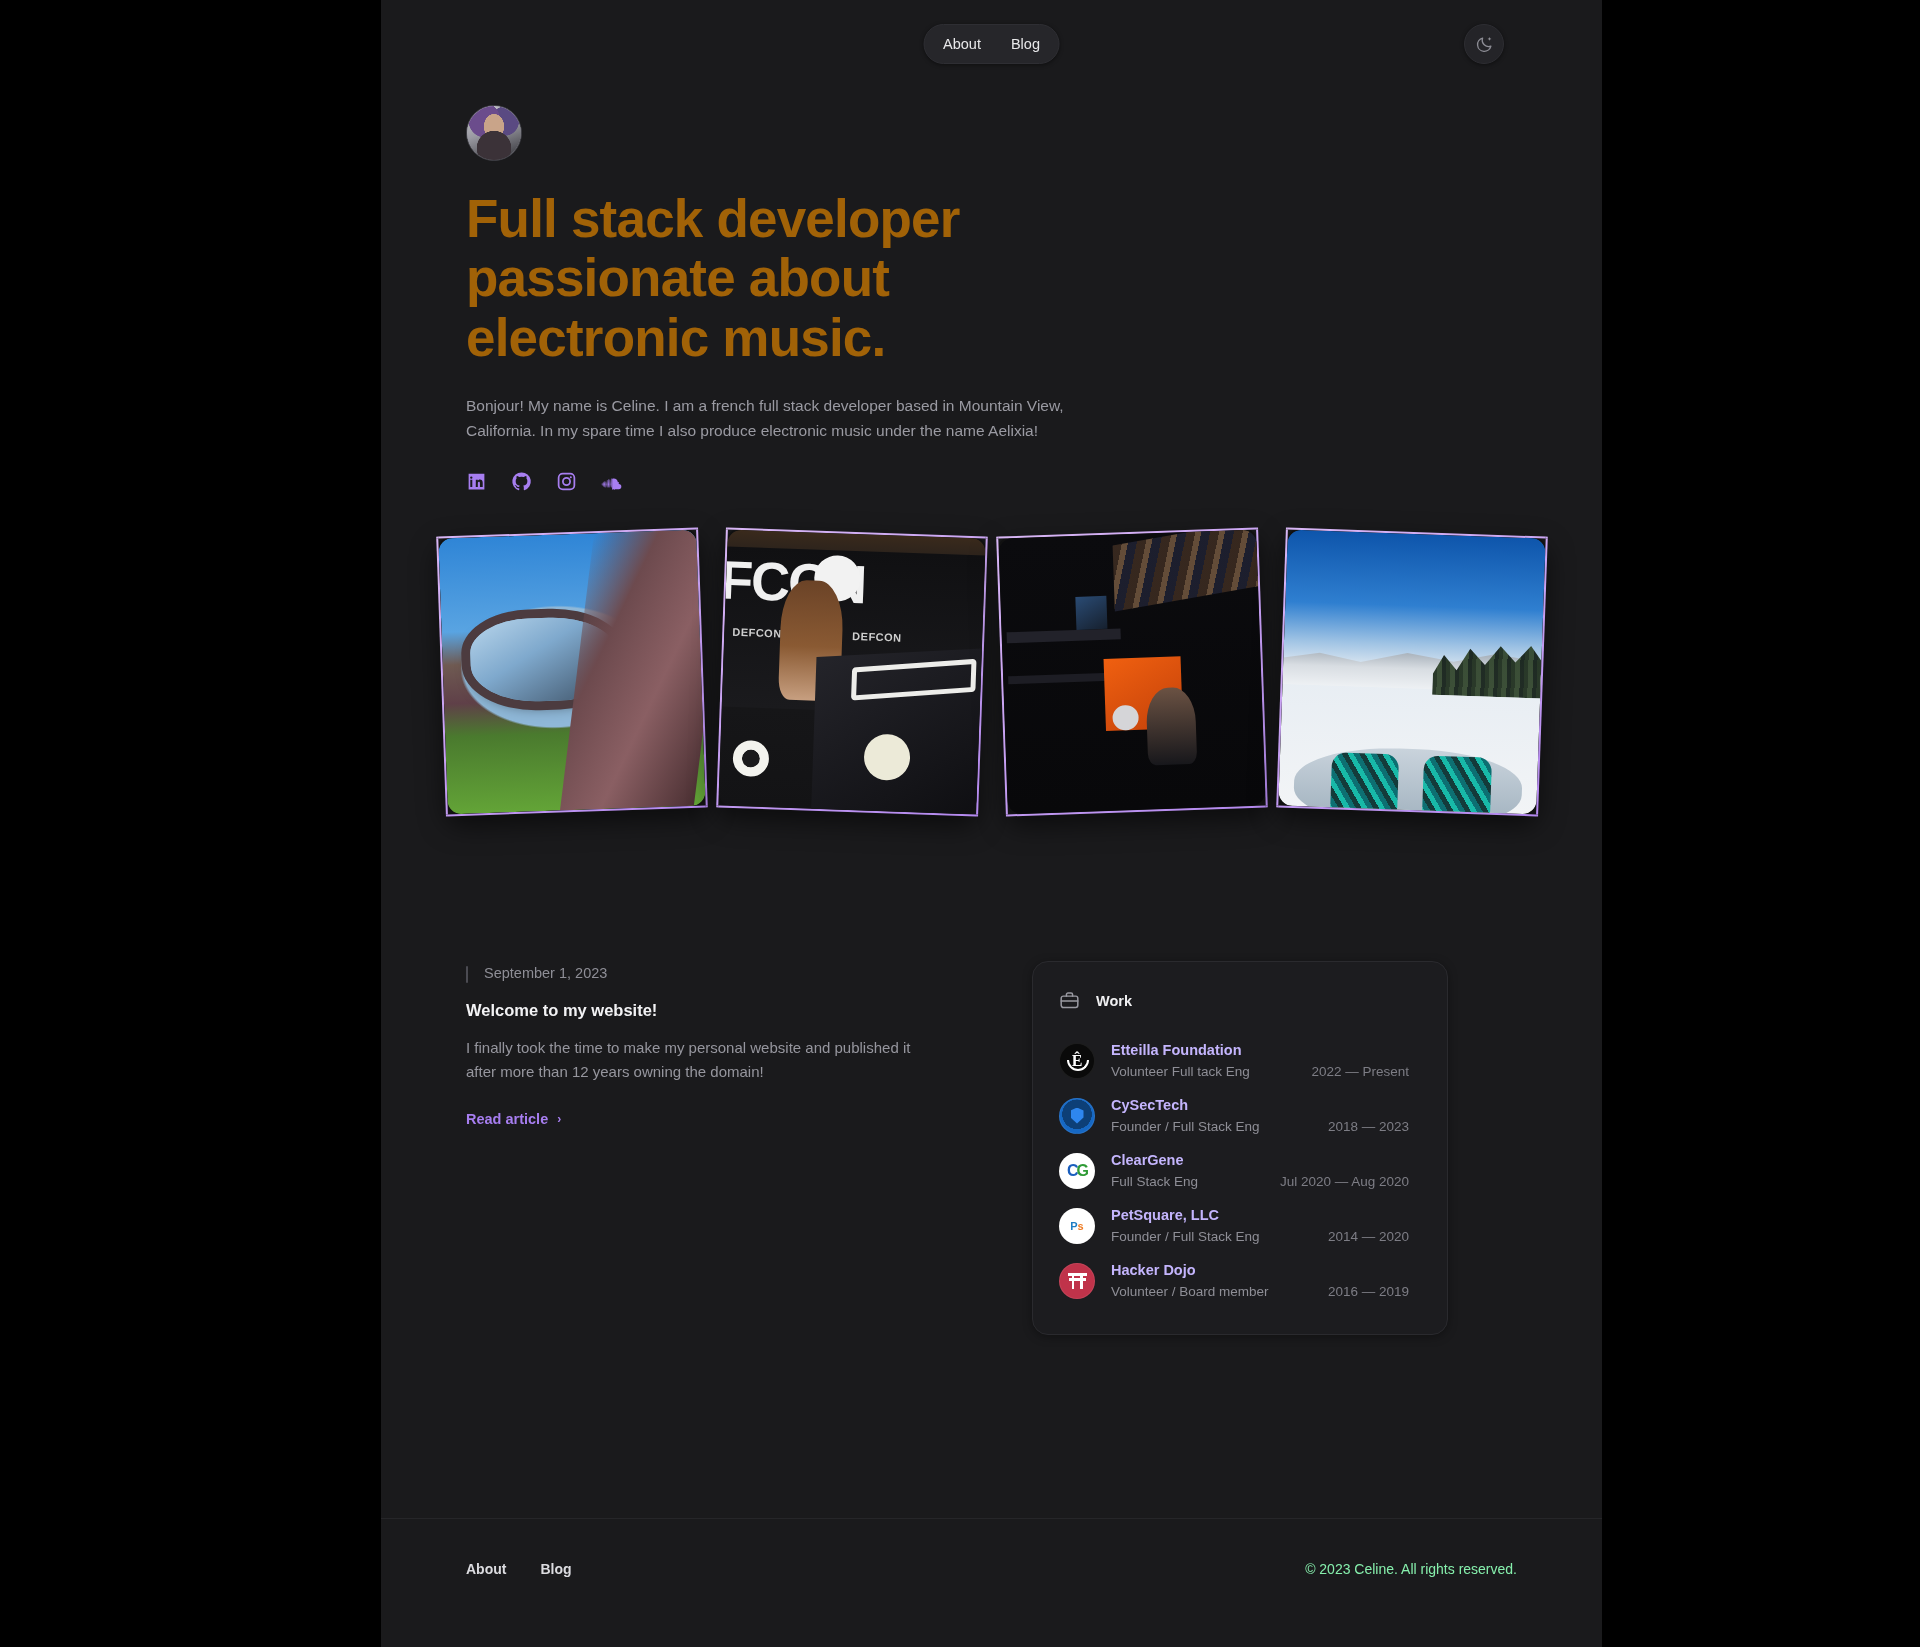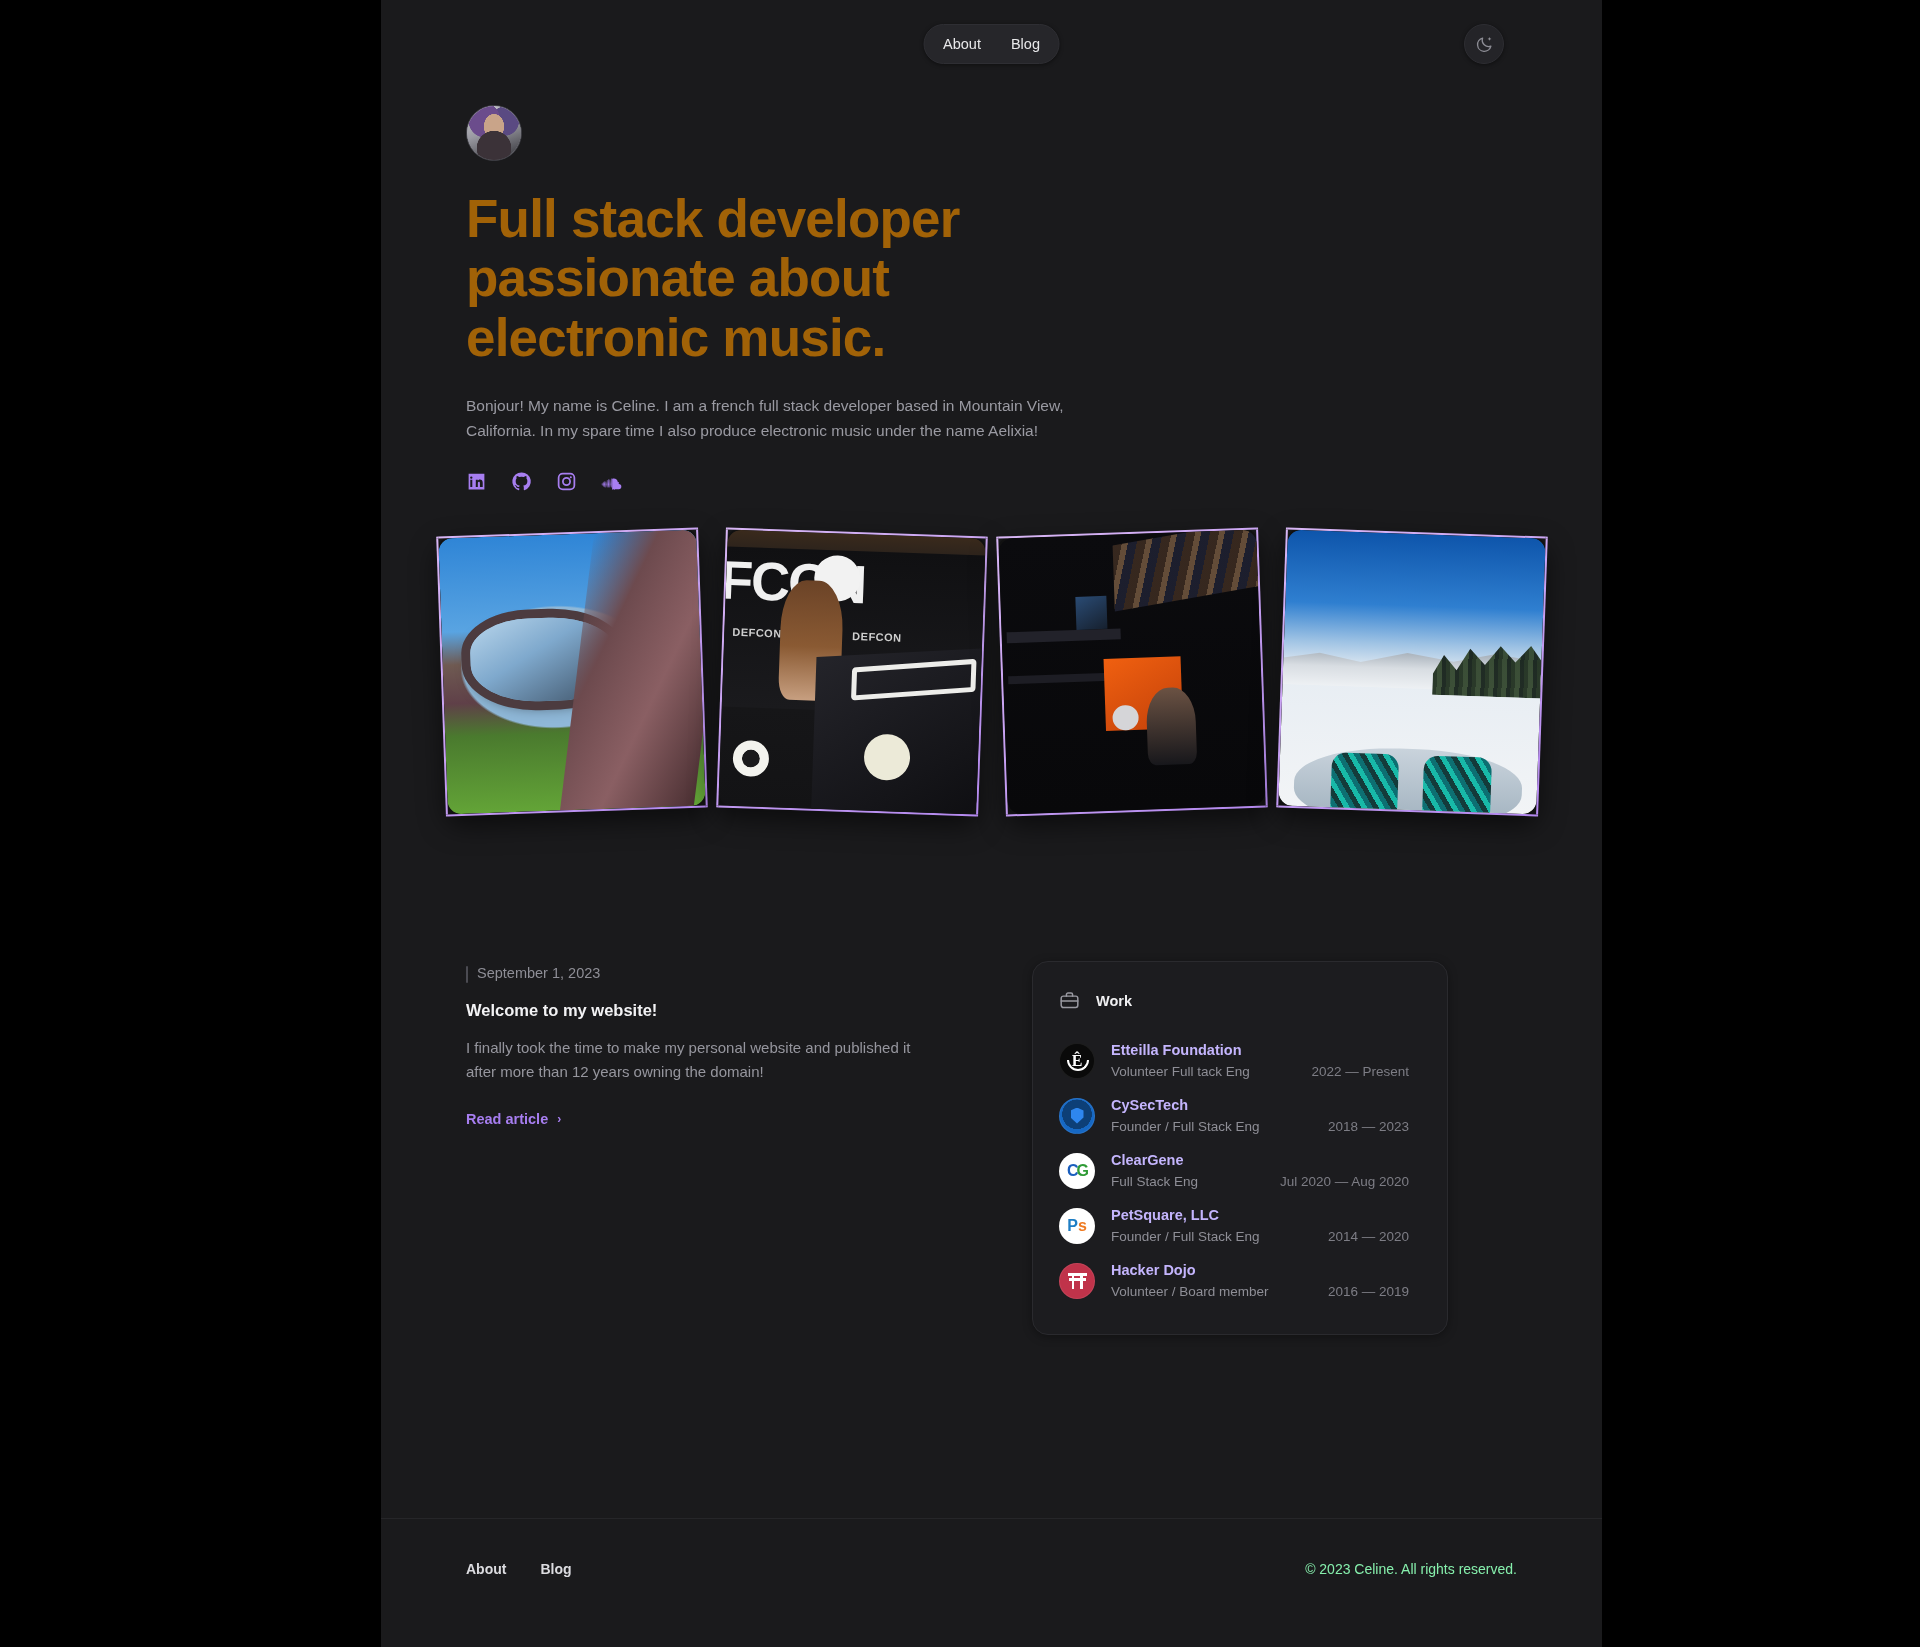--- a/index.html
+++ b/index.html
@@ -315,21 +315,21 @@
     gap: 66px;
   }
 
   #article-col { width: 500px; flex: none; }
 
   #article-date {
     display: flex; align-items: center; gap: 14px;
     color: #8e8e96;
     font-size: 14.5px;
     position: relative;
-    padding-left: 11px;
+    padding-left: 18px;
   }
   #article-date::before {
     content: "";
     position: absolute;
     left: 0; top: 1px;
     width: 2px; height: 17px;
     background: #4b4b52;
     border-radius: 1px;
   }
 
@@ -411,21 +411,21 @@
   }
   .lg-cleargene { background:#ffffff; }
   .lg-cleargene .cg {
     font-size:16px; font-weight:800; letter-spacing:-2px;
     font-family:"Liberation Sans",sans-serif;
   }
   .lg-cleargene .cg .c { color:#1b5fbe; }
   .lg-cleargene .cg .g { color:#2f9b36; }
   .lg-petsquare { background:#ffffff; }
   .lg-petsquare .ps {
-    font-size:16px; font-weight:800; font-family:"Liberation Sans",sans-serif;
+    font-size:11px; font-weight:800; font-family:"Liberation Sans",sans-serif;
   }
   .lg-petsquare .ps .p { color:#1f7ec4; }
   .lg-petsquare .ps .s { color:#ef7a21; }
   .lg-hackerdojo { background:#c0334a; }
   .lg-hackerdojo .torii {
     position:relative; width:19px; height:17px;
   }
   .lg-hackerdojo .torii::before {
     content:""; position:absolute; left:0; top:1px; width:19px; height:2.5px; background:#fff;
   }

